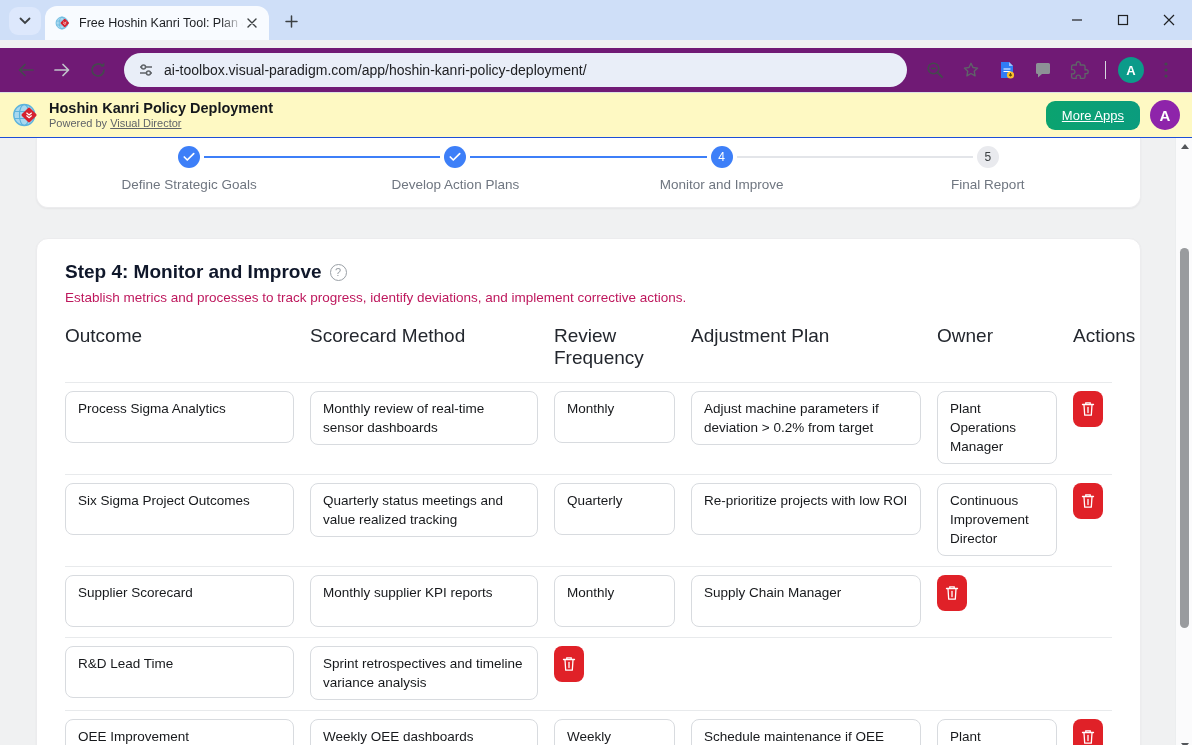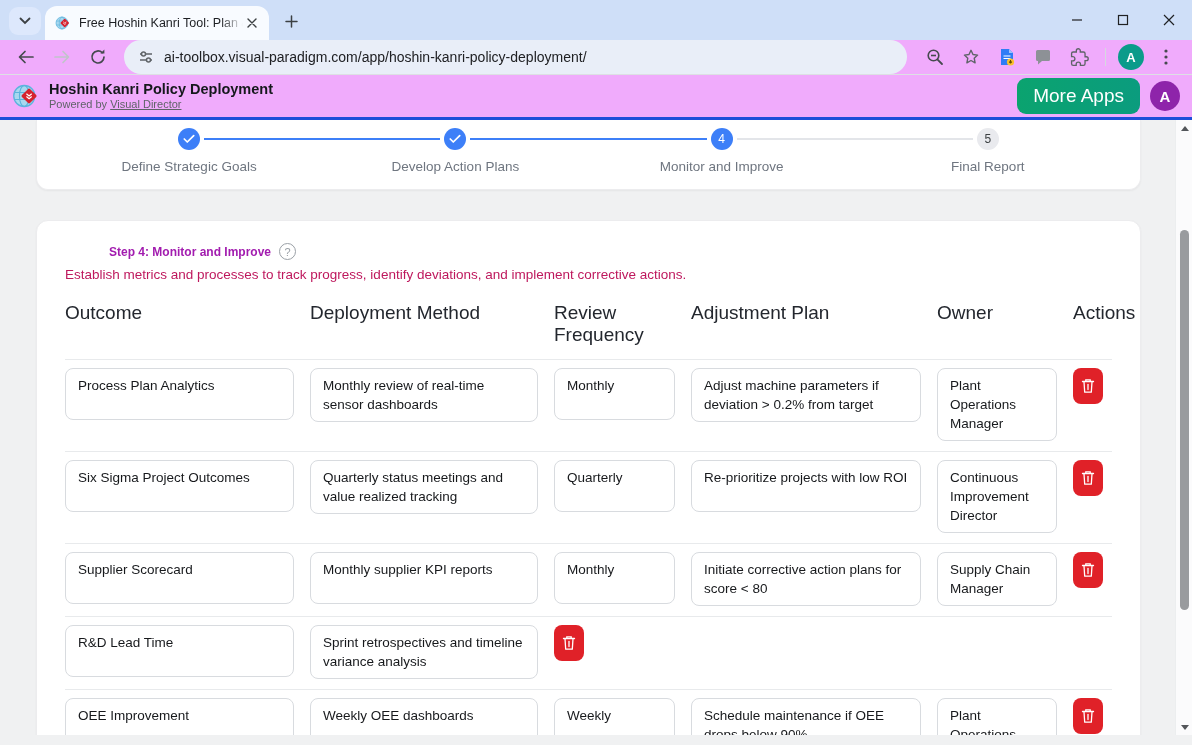--- a/index.html
+++ b/index.html
@@ -30,51 +30,53 @@
   .tab-title::after{ content:""; position:absolute; right:0; top:0; bottom:0; width:22px;
     background:linear-gradient(90deg, rgba(248,251,255,0), #f8fbff); }
   .tab-close { width:18px; height:18px; border-radius:50%; display:flex; align-items:center;
     justify-content:center; color:#3c4043; font-size:13px; cursor:pointer; }
   .newtab-btn { width:28px; height:28px; margin:0 0 5px 8px; border-radius:50%;
     display:flex; align-items:center; justify-content:center; color:#3c4043; cursor:pointer; }
   .win-controls { position:absolute; right:0; top:0; height:40px; display:flex; align-items:center; }
   .win-btn { width:46px; height:40px; display:flex; align-items:center; justify-content:center;
     color:#202124; cursor:pointer; }
   .toolbar {
-    height:35px; background:#f0abfc; display:flex; align-items:center; padding:0 8px;
+    height:45px; background:#701a75; display:flex; align-items:center; padding:0 8px;
     border-bottom:1px solid #dde0e4;
+    margin-top:8px;
   }
   .nav-ico { width:32px; height:32px; border-radius:50%; display:flex; align-items:center;
     justify-content:center; margin:0 2px; cursor:pointer; }
   .omnibox {
     flex:1; height:34px; background:#e9eef8; border-radius:17px; margin:0 10px 0 8px;
     display:flex; align-items:center; padding:0 14px; min-width:0;
   }
   .omnibox .url { font-size:14px; color:#202124; margin-left:10px; white-space:nowrap;
     overflow:hidden; }
   .tb-right { display:flex; align-items:center; }
   .tb-divider { width:1px; height:18px; background:#d5d9de; margin:0 8px; }
   .tb-avatar { width:26px; height:26px; border-radius:50%; background:var(--toolbar-avatar-teal,#0b9b8a);
     color:#fff; font-size:13px; font-weight:bold; display:flex; align-items:center;
     justify-content:center; margin:0 4px; cursor:pointer; }
   
   .app-header {
-    height:45px; background:#f0abfc; display:flex; align-items:center; padding:0 12px;
-    border-bottom:3px solid #1d4ed8;
+    height:45px; background:#fef9c3; display:flex; align-items:center; padding:0 12px;
+    border-bottom:1px solid #1d4ed8;
   }
   .app-logo { width:28px; height:28px; margin-right:9px; flex:none; }
   .app-titles { line-height:1.15; }
   .app-title { font-size:14.5px; font-weight:bold; color:#15181c; }
   .app-sub { font-size:11px; color:#5f6368; }
   .app-sub a { color:#5f6368; text-decoration:underline; cursor:pointer; }
   .header-right { margin-left:auto; display:flex; align-items:center; gap:10px; }
   .more-apps {
     background:linear-gradient(90deg, var(--more-apps-green,#0ba36f), #0b9c7e);
-    color:#fff; font-size:19px; border:none; border-radius:9px; padding:7px 16px; cursor:pointer;
+    color:#fff; font-size:13px; border:none; border-radius:9px; padding:7px 16px; cursor:pointer;
     font-family:"Liberation Sans",sans-serif;
+    text-decoration:underline;
   }
   .hdr-avatar { width:30px; height:30px; border-radius:50%; background:var(--header-avatar-purple,#8e24aa);
     color:#fff; font-weight:bold; font-size:15px; display:flex; align-items:center;
     justify-content:center; cursor:pointer; }
   
   .page { position:relative; height:615px; overflow:hidden; padding:0 51px 0 36px; }
   .stepper-card {
     background:#fff; border-radius:0 0 12px 12px; height:70px; box-shadow:0 1px 2px rgba(0,0,0,.05);
     border:1px solid #ececee; border-top:none; padding-top:8px;
   }
@@ -89,21 +91,21 @@
   .step-label { margin-top:9px; font-size:13.5px; color:#6f7680; white-space:nowrap; }
   .connector { position:absolute; top:10px; height:2px; left:calc(-50% + 15px); right:calc(50% + 15px); }
   .connector.on { background:var(--accent-blue,#3d7ff8); }
   .connector.off { background:#e3e5e9; }
   
   .content-card {
     margin-top:30px; background:#fff; border-radius:12px; border:1px solid #ececee;
     box-shadow:0 1px 2px rgba(0,0,0,.05); padding:22px 28px; height:800px;
   }
   .step-title-row { display:flex; align-items:center; gap:8px; }
-  .step-title { font-size:12px; font-weight:bold; color:#a21caf;margin-left:44px; }
+  .step-title { font-size:19px; font-weight:bold; color:#0f172a; }
   .help-icon { width:17px; height:17px; border-radius:50%; border:1.4px solid #9aa0a6;
     color:#9aa0a6; font-size:11px; display:flex; align-items:center; justify-content:center;
     cursor:pointer; }
   .step-desc { margin-top:7px; font-size:13.5px; color:#be185d; }
   .grid { display:grid; grid-template-columns:229px 228px 121px 230px 120px 1fr; column-gap:16px; }
   .thead { margin-top:20px; padding-bottom:13px; border-bottom:1px solid #e8eaec; }
   .th { font-size:19px; color:#23272e; }
   .trow { padding:8px 0 10px; border-bottom:1px solid #e8eaec; align-items:start; }
   .cellbox {
     border:1px solid #d8dbdf; border-radius:8px; background:#fff; min-height:52px;
@@ -303,29 +305,29 @@
 
   <div class="content-card">
     <div class="step-title-row">
       <div class="step-title">Step 4: Monitor and Improve</div>
       <div class="help-icon">?</div>
     </div>
     <div class="step-desc">Establish metrics and processes to track progress, identify deviations, and implement corrective actions.</div>
 
     <div class="grid thead">
         <div class="th">Outcome</div>
-        <div class="th">Deployment Method</div>
+        <div class="th">Scorecard Method</div>
         <div class="th">Review Frequency</div>
         <div class="th">Adjustment Plan</div>
         <div class="th">Owner</div>
         <div class="th">Actions</div>
       </div>
     <div>
         <div class="grid trow">
-          <div class="cellbox">Process Plan Analytics</div>
+          <div class="cellbox">Process Sigma Analytics</div>
           <div class="cellbox">Monthly review of real-time sensor dashboards</div>
           <div class="cellbox">Monthly</div>
           <div class="cellbox">Adjust machine parameters if deviation &gt; 0.2% from target</div>
           <div class="cellbox">Plant Operations Manager</div>
           <div>
             <button class="del-btn">
               <span>
                 <svg width="14" height="16" viewBox="0 0 14 16">
                   <path d="M1.5 3.5h11" stroke="#fff" stroke-width="1.3" stroke-linecap="round"></path>
                   <path d="M4.8 3.3V1.8h4.4v1.5" fill="none" stroke="#fff" stroke-width="1.3"></path>
@@ -352,21 +354,20 @@
                   <path d="M7 6.5v5" stroke="#fff" stroke-width="1.3" stroke-linecap="round"></path>
                 </svg>
               </span>
             </button>
           </div>
         </div>
         <div class="grid trow">
           <div class="cellbox">Supplier Scorecard</div>
           <div class="cellbox">Monthly supplier KPI reports</div>
           <div class="cellbox">Monthly</div>
-          <div class="cellbox">Initiate corrective action plans for score &lt; 80</div>
           <div class="cellbox">Supply Chain Manager</div>
           <div>
             <button class="del-btn">
               <span>
                 <svg width="14" height="16" viewBox="0 0 14 16">
                   <path d="M1.5 3.5h11" stroke="#fff" stroke-width="1.3" stroke-linecap="round"></path>
                   <path d="M4.8 3.3V1.8h4.4v1.5" fill="none" stroke="#fff" stroke-width="1.3"></path>
                   <path d="M3 3.7l.7 10.5h6.6L11 3.7" fill="none" stroke="#fff" stroke-width="1.3" stroke-linejoin="round"></path>
                   <path d="M7 6.5v5" stroke="#fff" stroke-width="1.3" stroke-linecap="round"></path>
                 </svg>

